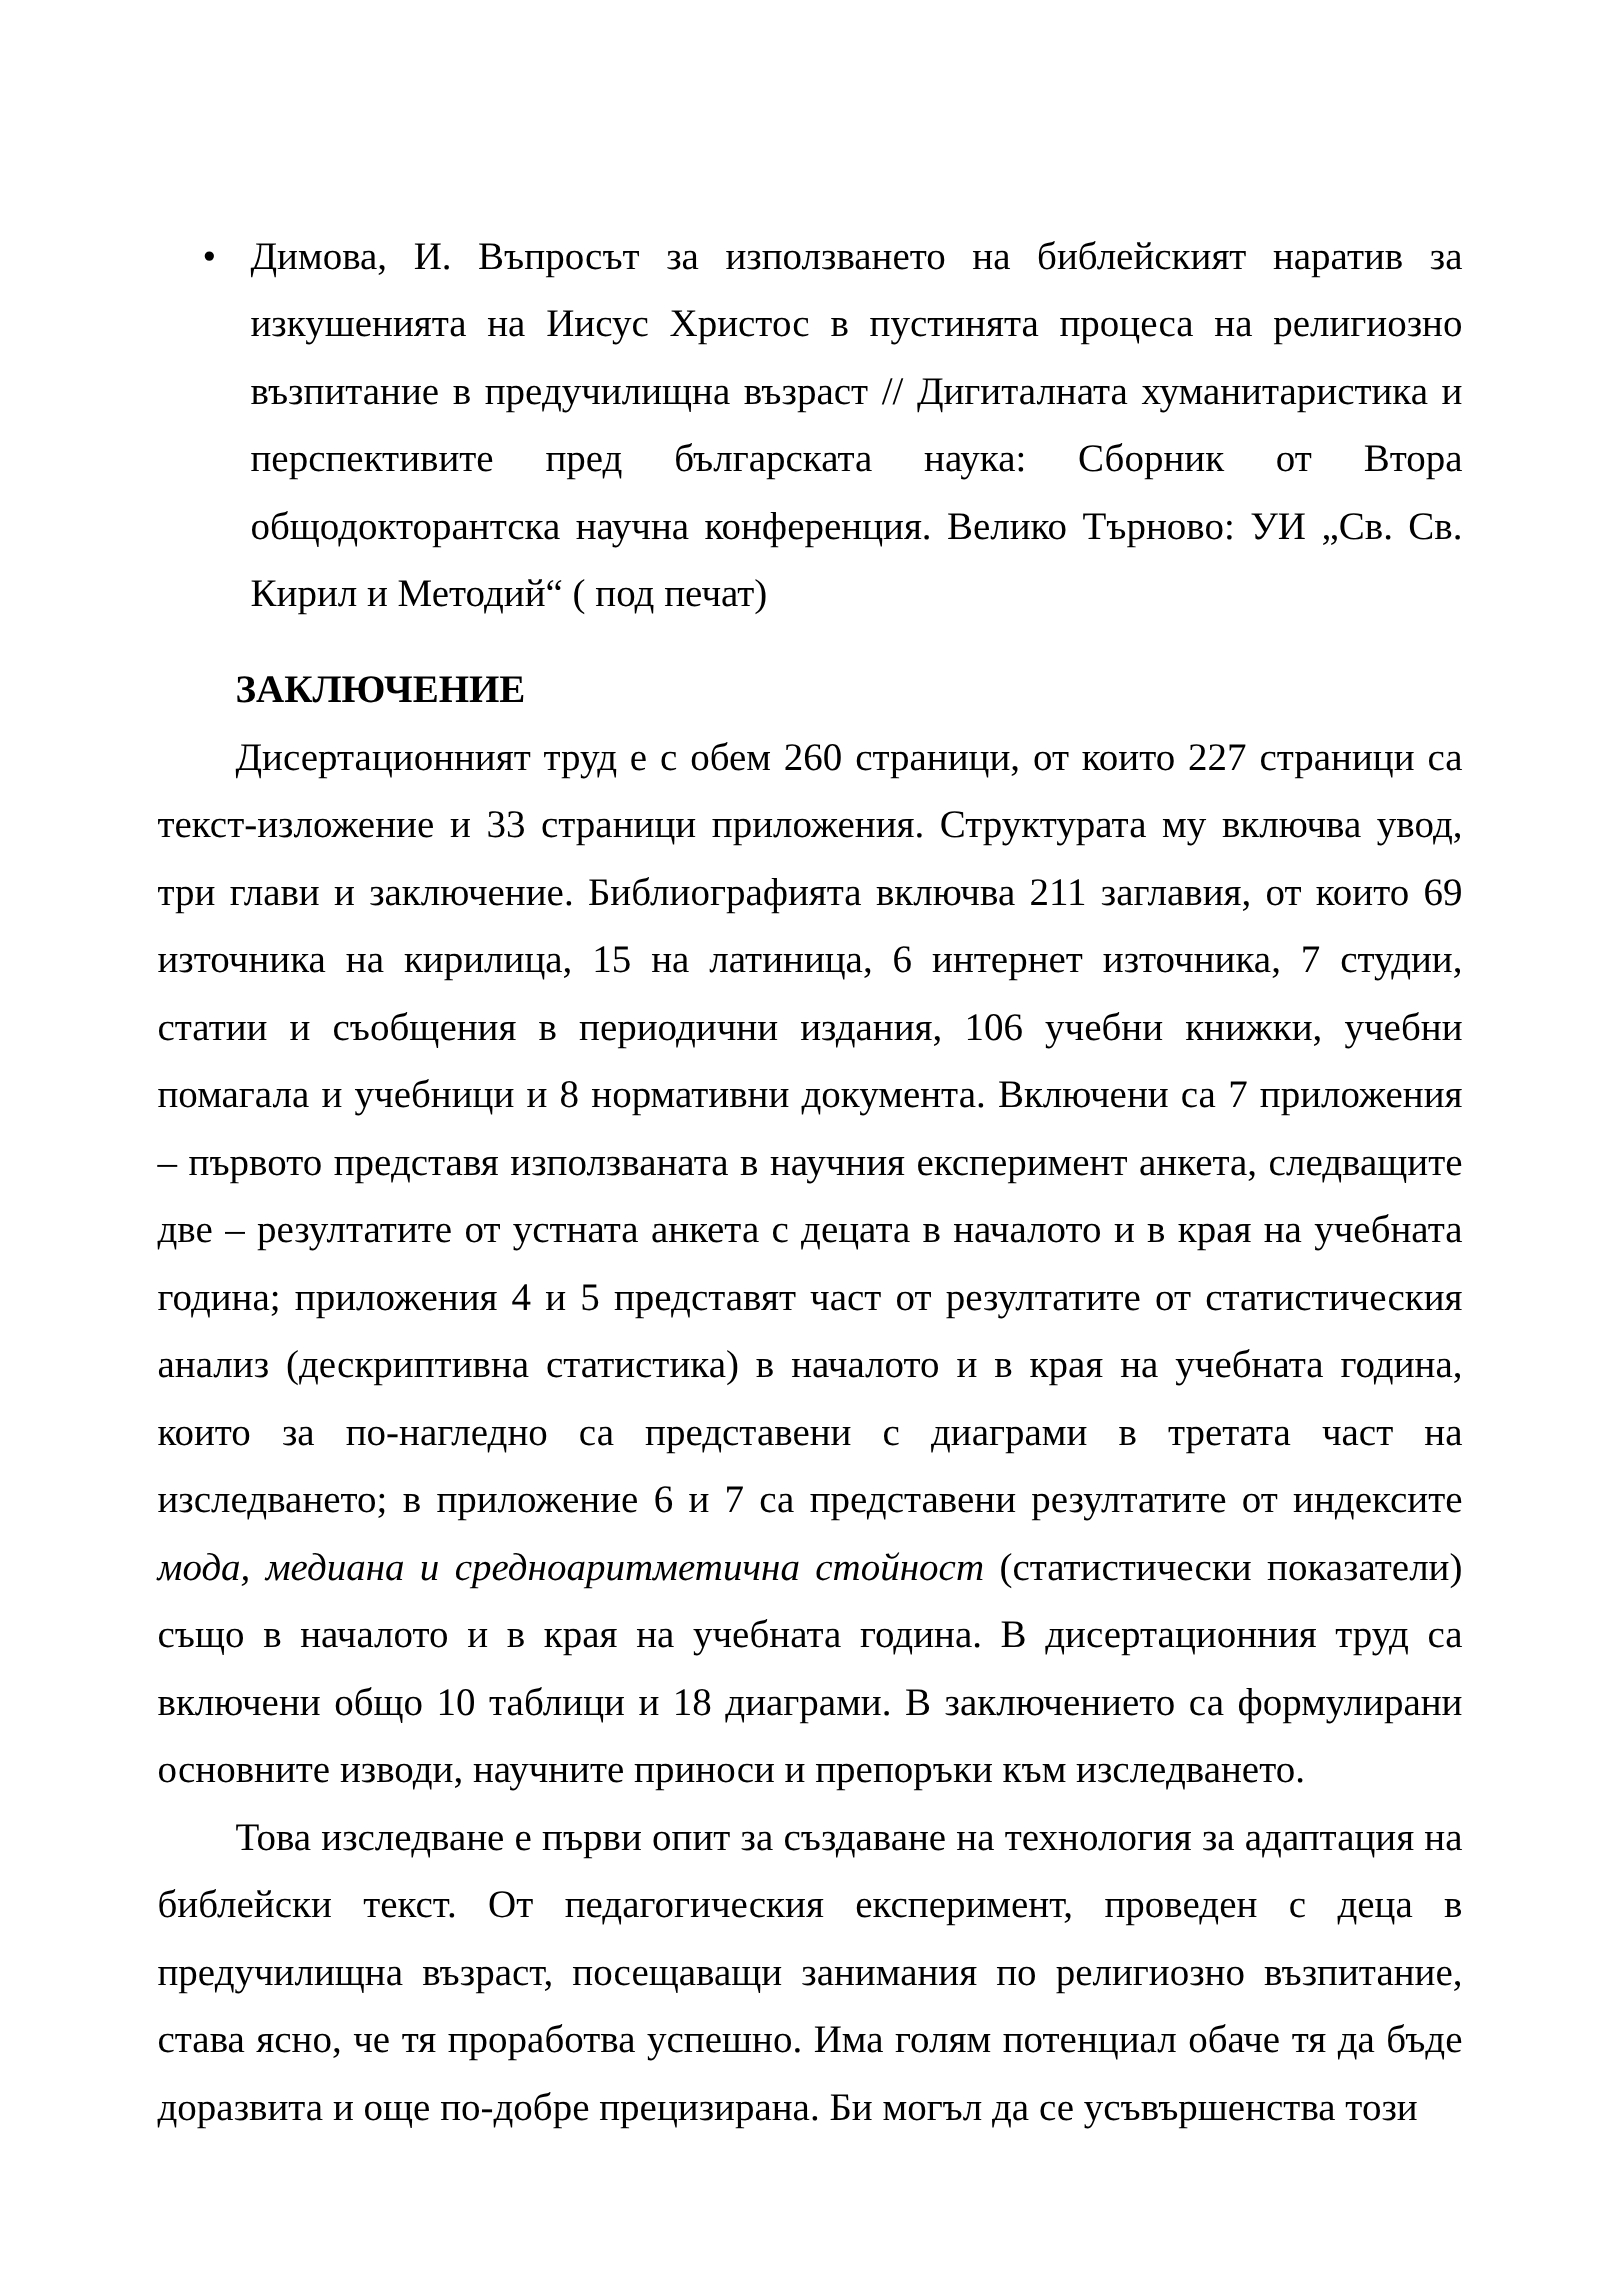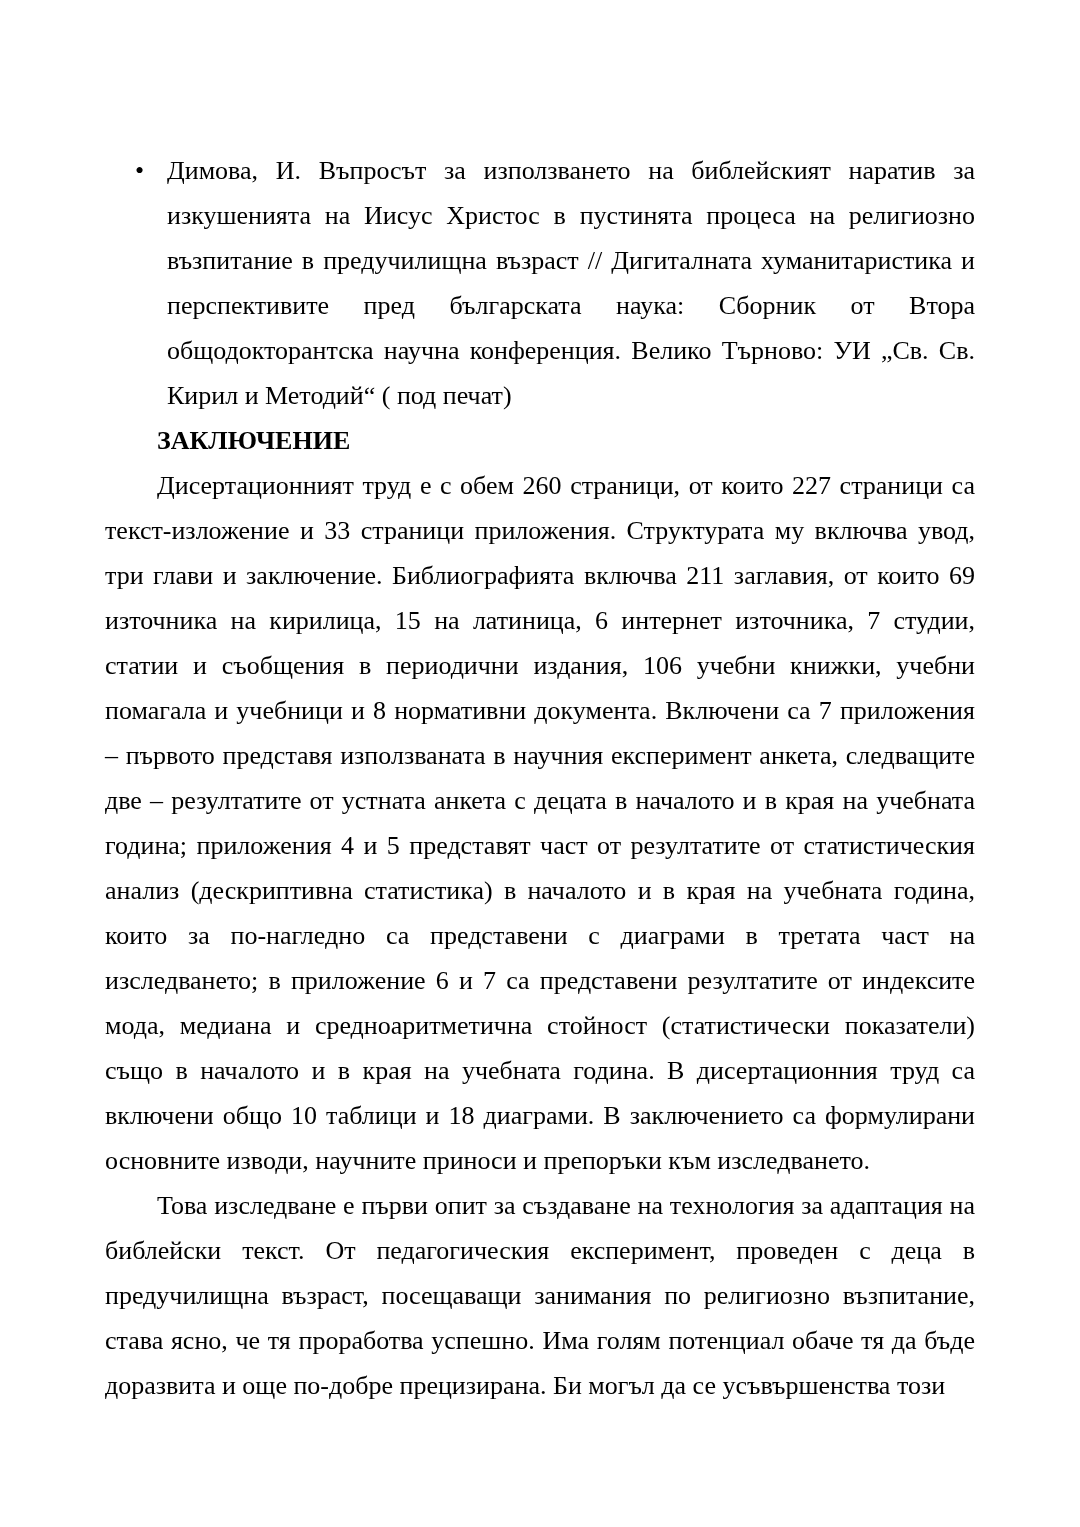--- a/index.html
+++ b/index.html
@@ -27,26 +27,27 @@
   }
   .bullet {
     position: absolute;
     left: 30px;
     top: 0;
   }
   .heading {
     font-size: 26px;
     font-weight: bold;
     padding-left: 52px;
+    margin-top: 19px;
   }
   .para {
     text-align: justify;
     text-indent: 52px;
   }
-  .seg-italic { }
+  .seg-italic { font-style: italic; }
   .seg-bold { font-weight: normal; }
 </style>
 </head>
 <body>
 
 <div class="page">
 
   <ul class="bib-list">
     <li class="bib-item">
       <span class="bullet">•</span>

